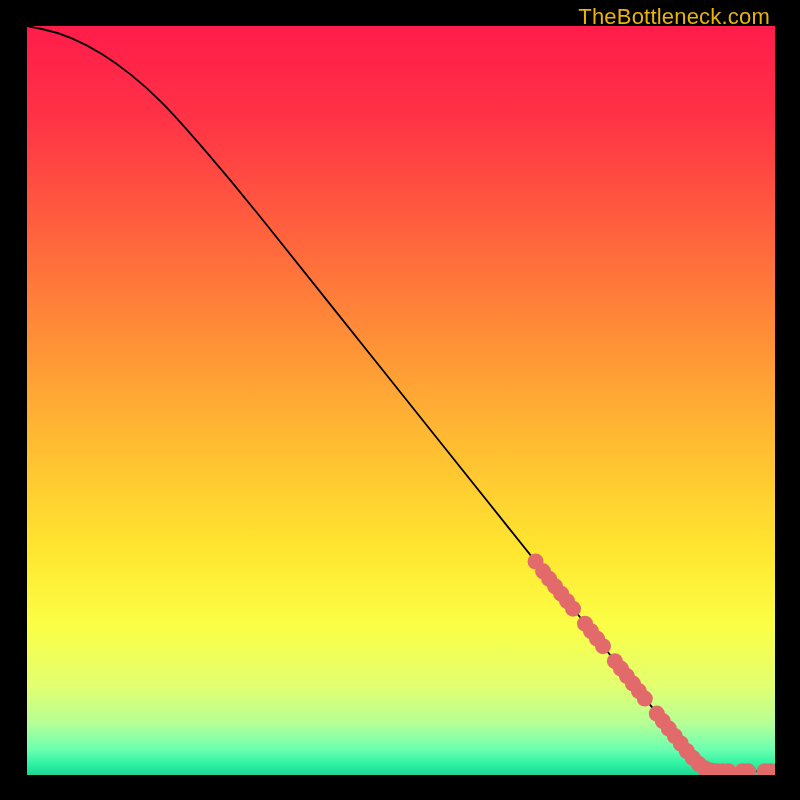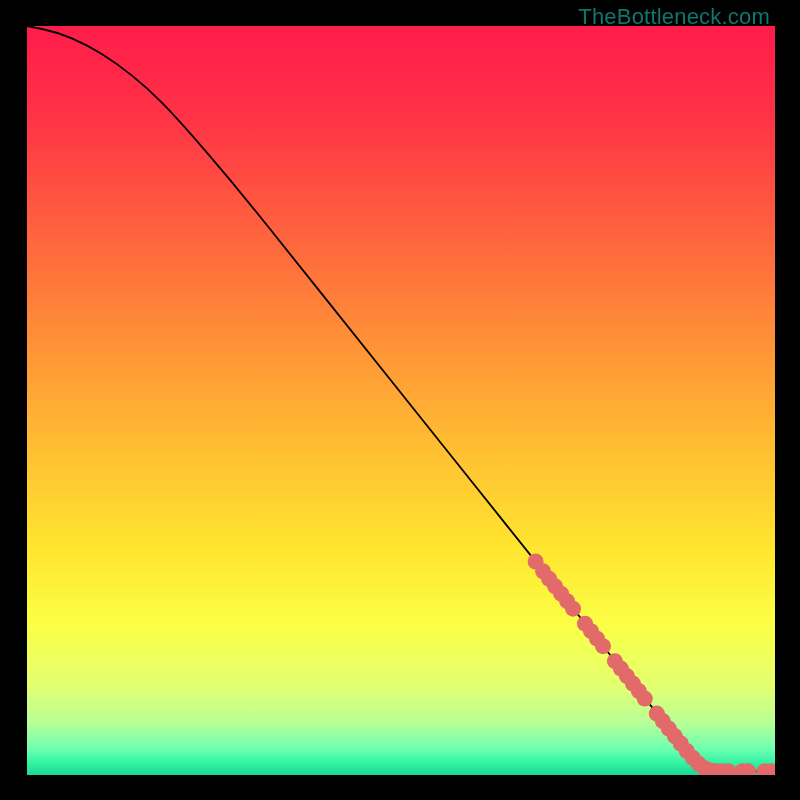--- a/index.html
+++ b/index.html
@@ -20,21 +20,21 @@
     overflow: hidden;
   }
   .gradient {
     position: absolute;
     inset: 0;
   }
   .watermark {
     position: absolute;
     right: 30px;
     top: 4px;
-    color: #0f766e;
+    color: #eab308;
     font-size: 22px;
     letter-spacing: 0.2px;
     font-weight: 500;
   }
   svg.plot {
     position: absolute;
     inset: 0;
     width: 748px;
     height: 749px;
     overflow: visible;

